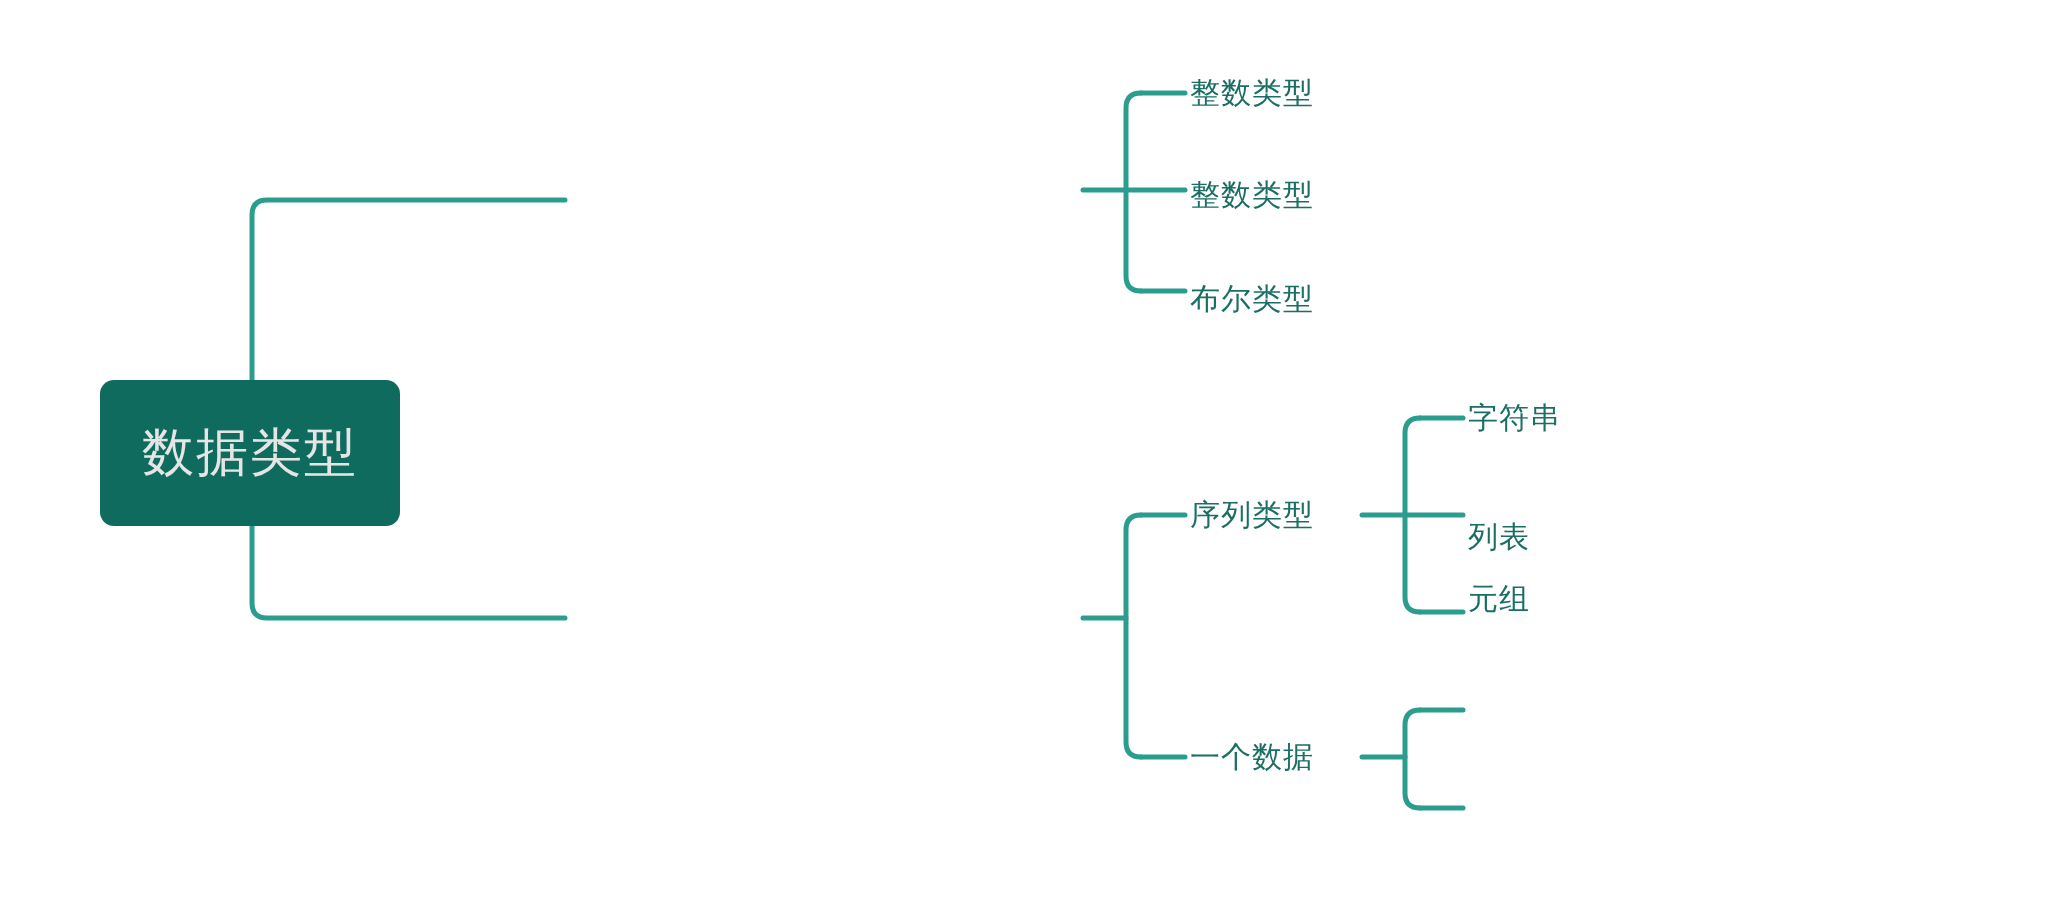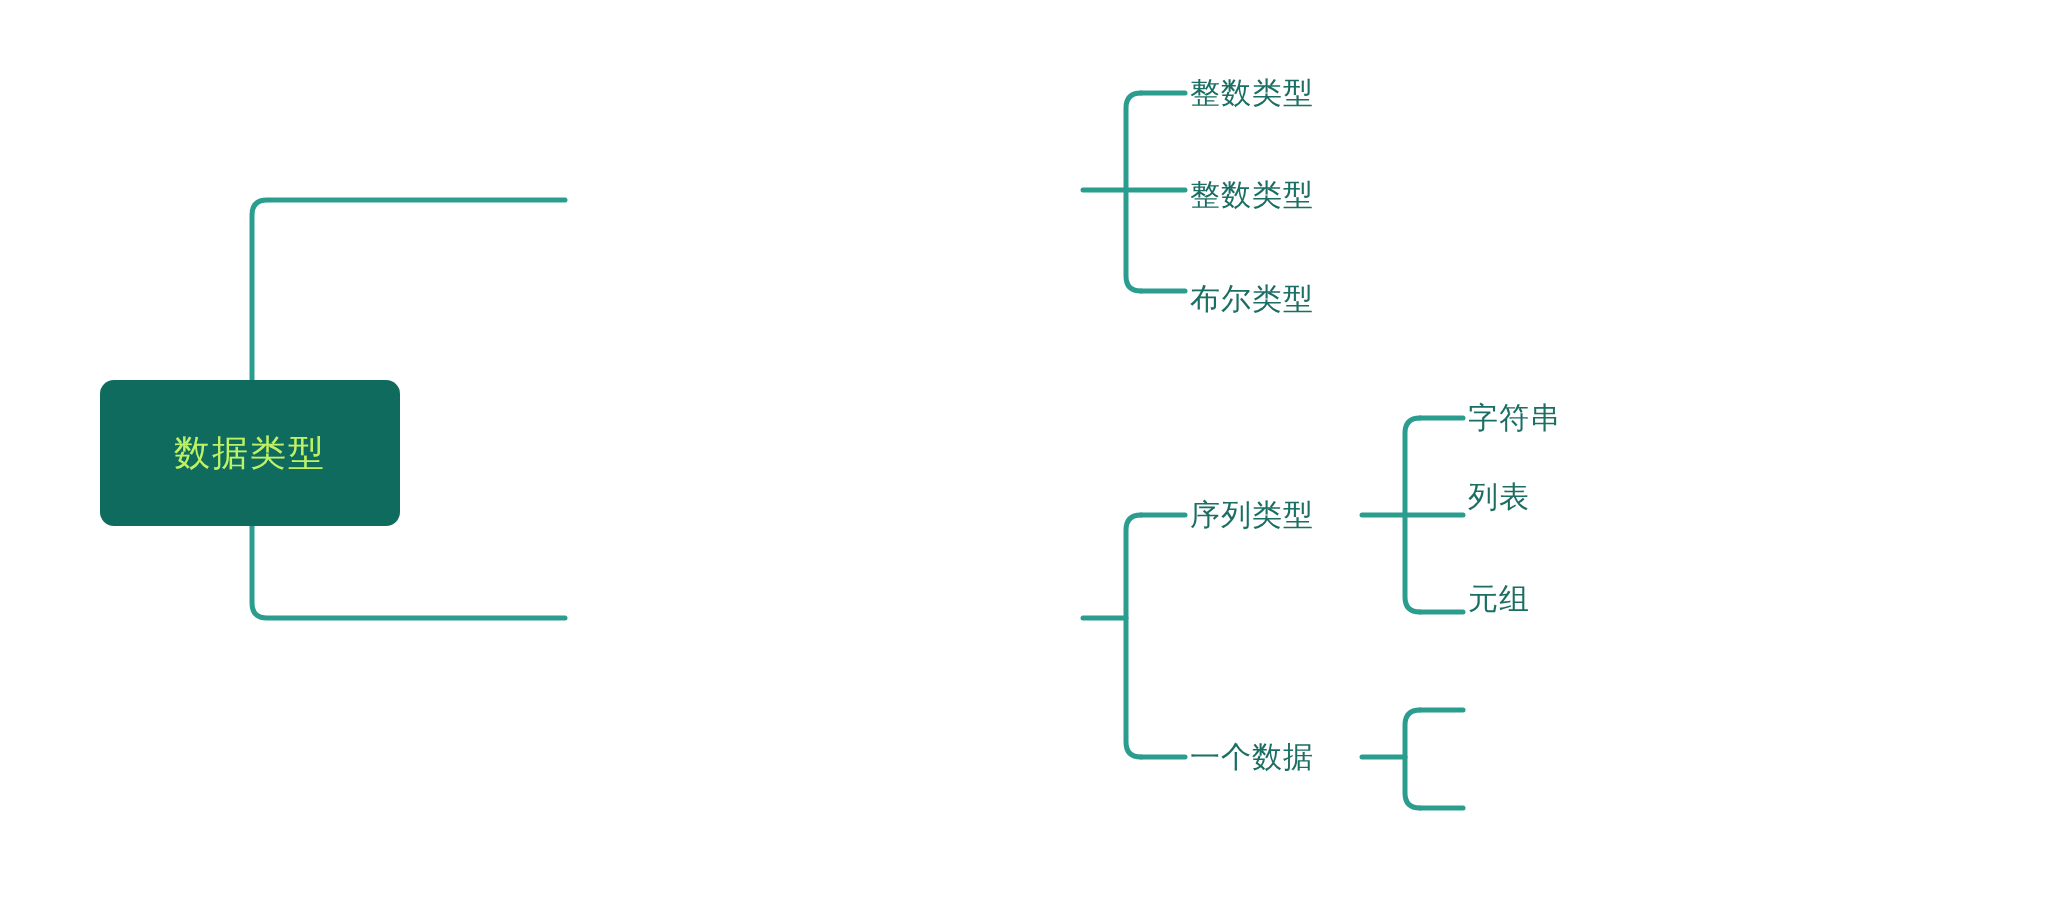--- a/index.html
+++ b/index.html
@@ -34,23 +34,23 @@
     justify-content: center;
     white-space: nowrap;
   }
   
   .node-root {
     left: 100px;
     top: 380px;
     width: 300px;
     height: 146px;
     background: #0F6B5E;
-    color: #bef264;
+    color: #e5e5e5;
     border-radius: 14px;
-    font-size: 36px;
+    font-size: 52px;
     letter-spacing: 2px;
     z-index: 3;
   }
   
   .node-branch {
     left: 565px;
     width: 518px;
     height: 91px;
     background: #F2CE1B;
     color: #136A5F;
@@ -76,21 +76,21 @@
   .lvl3 { left: 1190px; }
   .lvl3.l1 { top: 72px; }
   .lvl3.l2 { top: 174px; }
   .lvl3.l3 { top: 278px; }
   .lvl3.l4 { top: 494px; }
   .lvl3.l5 { top: 736px; }
 
   
   .lvl4 { left: 1468px; }
   .lvl4.m1 { top: 397px; }
-  .lvl4.m2 { top: 476px; font-family: Liberation Serif, serif; }
+  .lvl4.m2 { top: 516px; font-family: Liberation Serif, serif; }
   .lvl4.m3 { top: 578px; }
   .lvl4.m4 { top: 689px; }
   .lvl4.m5 { top: 787px; }
 </style>
 </head>
 <body>
 
 <div id="canvas">
 
   <svg id="wires" viewBox="0 0 2062 904" width="2062" height="904" fill="none" stroke="#2A9D8F" stroke-width="5" stroke-linecap="round" stroke-linejoin="round">

